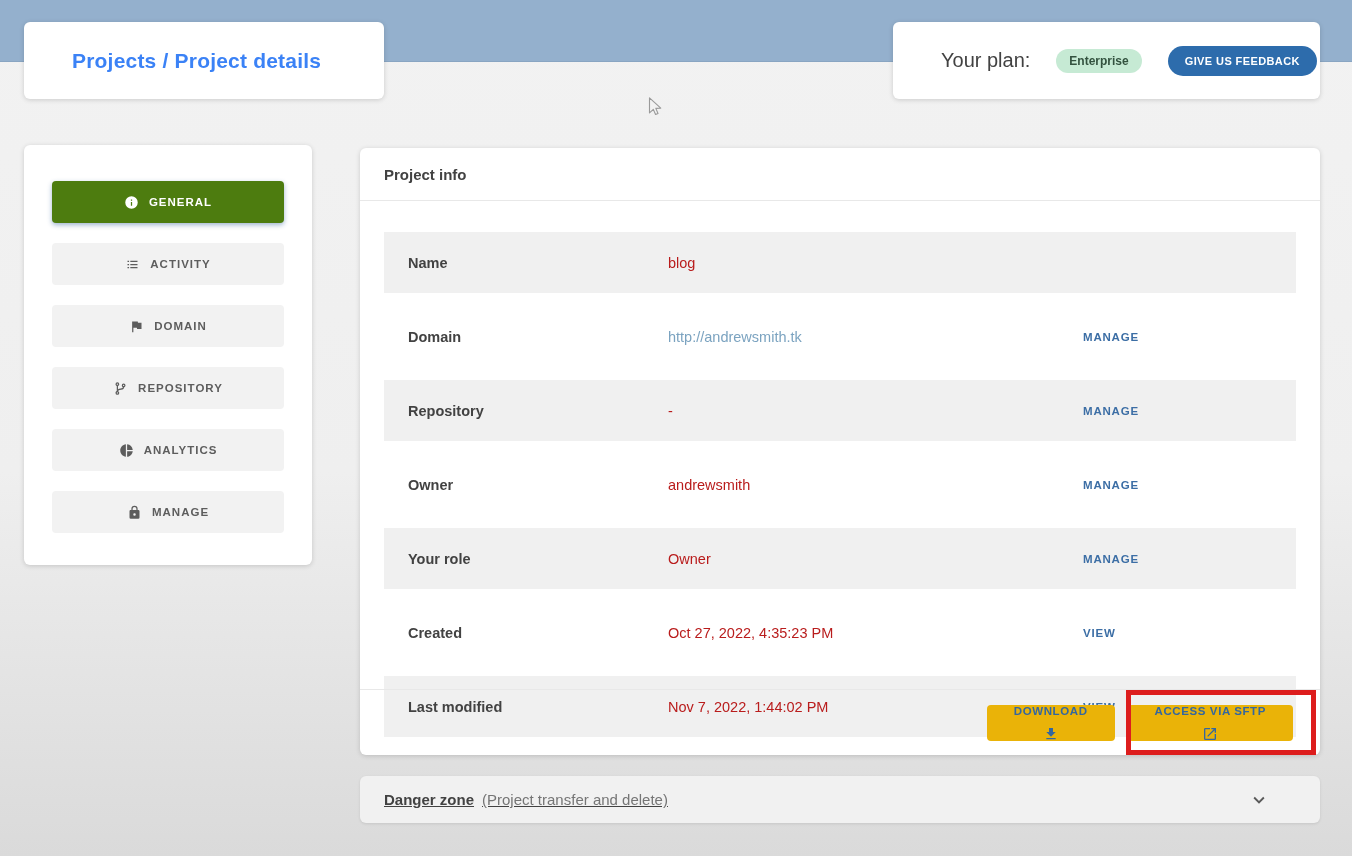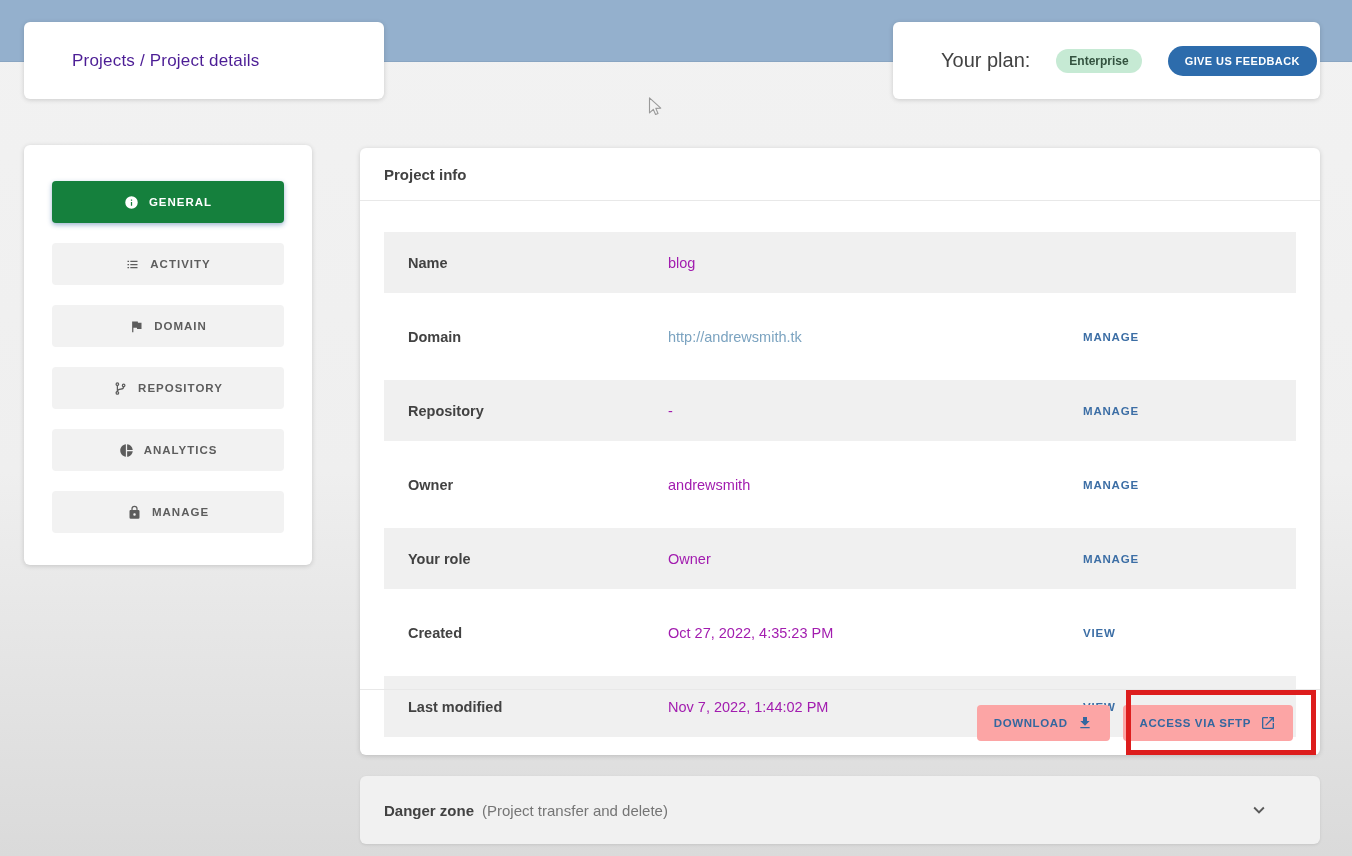--- a/index.html
+++ b/index.html
@@ -15,74 +15,74 @@
     position:absolute; left:0; top:0; width:1352px; height:62px;
     background:#94b0cd; border-bottom:1px solid #89a5c2;
   }
   .card {
     position:absolute; background:#fff; border-radius:6px;
     box-shadow:0 1px 5px rgba(0,0,0,0.16);
   }
   
   .breadcrumb-card { left:24px; top:22px; width:360px; height:77px;
     display:flex; align-items:center; padding-left:48px; }
-  .breadcrumb-title { font-size:17px; font-weight:normal; color:#4c1d95; letter-spacing:0.2px; }
+  .breadcrumb-title { font-size:21px; font-weight:bold; color:#3b82f6; letter-spacing:0.2px; }
 
   .plan-card { left:893px; top:22px; width:427px; height:77px;
     display:flex; align-items:center; padding:0 48px; gap:26px; }
   .plan-label { font-size:20px; color:#424242; white-space:nowrap; }
   .plan-badge { background:#c6ead4; color:#33523f; font-size:12px; font-weight:bold;
     padding:5px 13px; border-radius:12px; white-space:nowrap; }
   .feedback-btn { background:#2d6cac; color:#fff; font-size:11px; font-weight:bold;
     letter-spacing:0.4px; padding:9px 17px; border-radius:16px; border:none;
     cursor:pointer; white-space:nowrap; }
 
   
   .mouse-cursor { position:absolute; left:644px; top:96px; width:22px; height:22px; z-index:20; }
 
   
   .sidebar-card { left:24px; top:145px; width:288px; height:420px;
     display:flex; flex-direction:column; align-items:center; padding-top:36px; gap:20px; }
   .side-btn { width:232px; height:42px; border:none; border-radius:4px;
     background:#f2f2f2; color:#5d5d5d; font-size:11.5px; font-weight:bold;
     letter-spacing:1px; display:flex; align-items:center; justify-content:center;
     gap:10px; cursor:pointer; font-family:inherit; }
-  .side-btn.active { background:#15803d; color:#fff;
+  .side-btn.active { background:#4d7c0f; color:#fff;
     box-shadow:0 2px 5px rgba(40,90,150,0.45); }
   .side-btn svg { width:15px; height:15px; fill:currentColor; flex:none; }
 
   
   .main-card { left:360px; top:148px; width:960px; height:607px; }
   .main-header { height:53px; display:flex; align-items:center; padding:12px 24px;
     border-bottom:1px solid #e8e8e8; }
   .main-title { font-size:15px; font-weight:bold; color:#424242; }
   .rows { margin:31px 24px 0; }
   .info-row { height:61px; display:flex; align-items:center; padding-left:24px;margin-top:13px; }
   .info-row.striped { background:#f0f0f0; }
   .row-label { width:260px; font-size:14.5px; font-weight:bold; color:#424242; }
-  .row-value { width:415px; font-size:14.5px; color:#a21caf; }
+  .row-value { width:415px; font-size:14.5px; color:#b91c1c; }
   .row-value.value-link { color:#7ba3c0; cursor:pointer; }
   .row-action { flex:1; font-size:11.5px; font-weight:bold; color:#3c6ea5;
     letter-spacing:0.8px; cursor:pointer; }
   .main-footer { position:absolute; left:0; top:541px; width:100%; height:66px;
     border-top:1px solid #e8e8e8; display:flex; align-items:center;
     justify-content:flex-end; gap:13px; padding-right:27px; }
-  .action-btn { height:36px; background:#fca5a5; border:none; border-radius:4px;
+  .action-btn { height:36px; background:#eab308; border:none; border-radius:4px;
     color:#34679f; font-size:11.5px; font-weight:bold; letter-spacing:0.6px;
-    display:flex; align-items:center; gap:9px; padding:0 17px; cursor:pointer;
-    font-family:inherit; }
+    display:flex; align-items:center; gap:9px; padding:0 27px; cursor:pointer;
+    font-family:inherit;flex-direction:column; }
   .action-btn svg { width:16px; height:16px; fill:#34679f; flex:none; }
 
   .red-annotation { position:absolute; left:1126px; top:690px; width:190px; height:65px;
     border:5px solid #dd1d1d; z-index:10; pointer-events:none; }
 
   
-  .danger-card { position:absolute; left:360px; top:776px; width:960px; height:68px;
+  .danger-card { position:absolute; left:360px; top:776px; width:960px; height:47px;
     background:#f1f1f1; border-radius:6px; box-shadow:0 1px 3px rgba(0,0,0,0.10);
-    display:flex; align-items:center; padding:0 24px; }
+    display:flex; align-items:center; padding:0 24px;text-decoration:underline; }
   .danger-title { font-size:15px; font-weight:bold; color:#424242; }
   .danger-subtitle { font-size:15px; color:#757575; margin-left:8px; }
   .danger-chevron { margin-left:auto; margin-right:26px; width:22px; height:22px;
     fill:#5a5a5a; cursor:pointer; }
 </style>
 </head>
 <body>
 
 <div class="top-band"></div>
 

